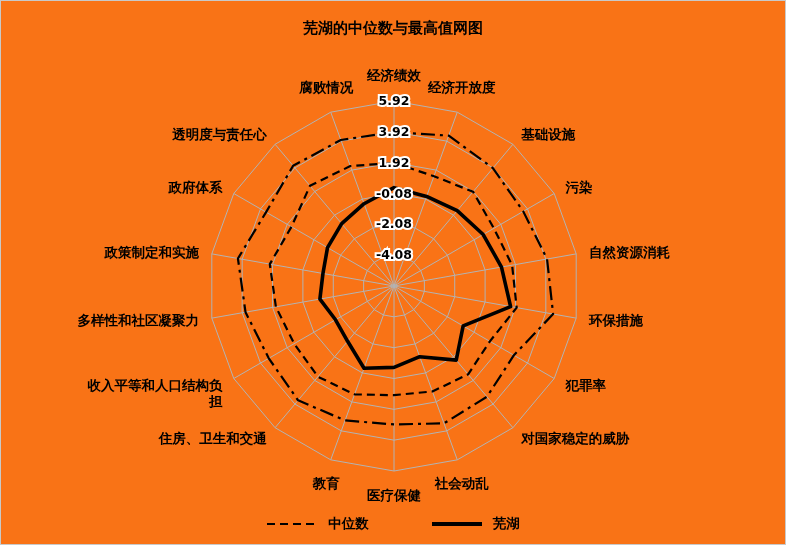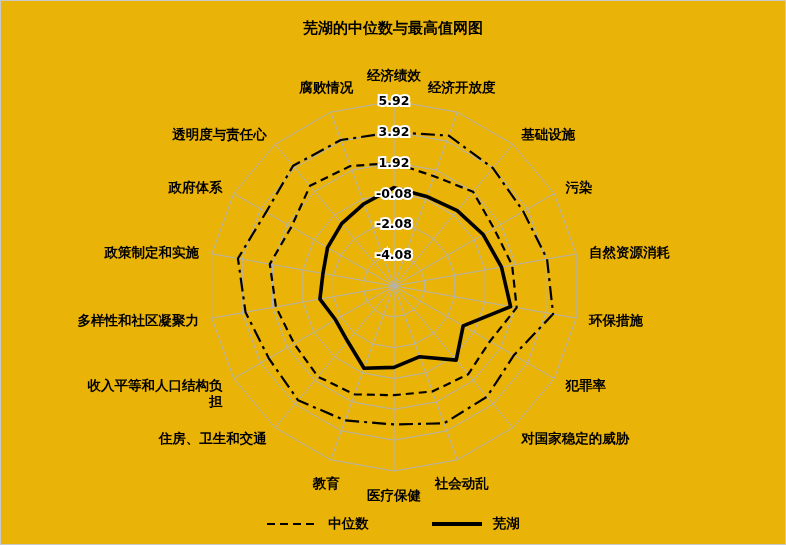--- a/index.html
+++ b/index.html
@@ -1,20 +1,20 @@
 <!DOCTYPE html>
 <html><head>
 <meta charset="utf-8">
 <style>
   html,body{margin:0;padding:0;background:#fff;}
   .figure{
     position:relative;
     width:784px;height:543px;
     border:1px solid #c9c9c9;
-    background:#eab308;
+    background:#f97316;
     font-family:"DejaVu Sans",sans-serif;
     overflow:hidden;
   }
   .chart-title{
     position:absolute;top:18px;left:0;width:100%;
     text-align:center;
     font-size:15px;font-weight:bold;color:#000;
   }
   .radar-svg{position:absolute;top:0;left:0;}
   .grid{fill:none;stroke:#b3b3b3;stroke-width:1;}

